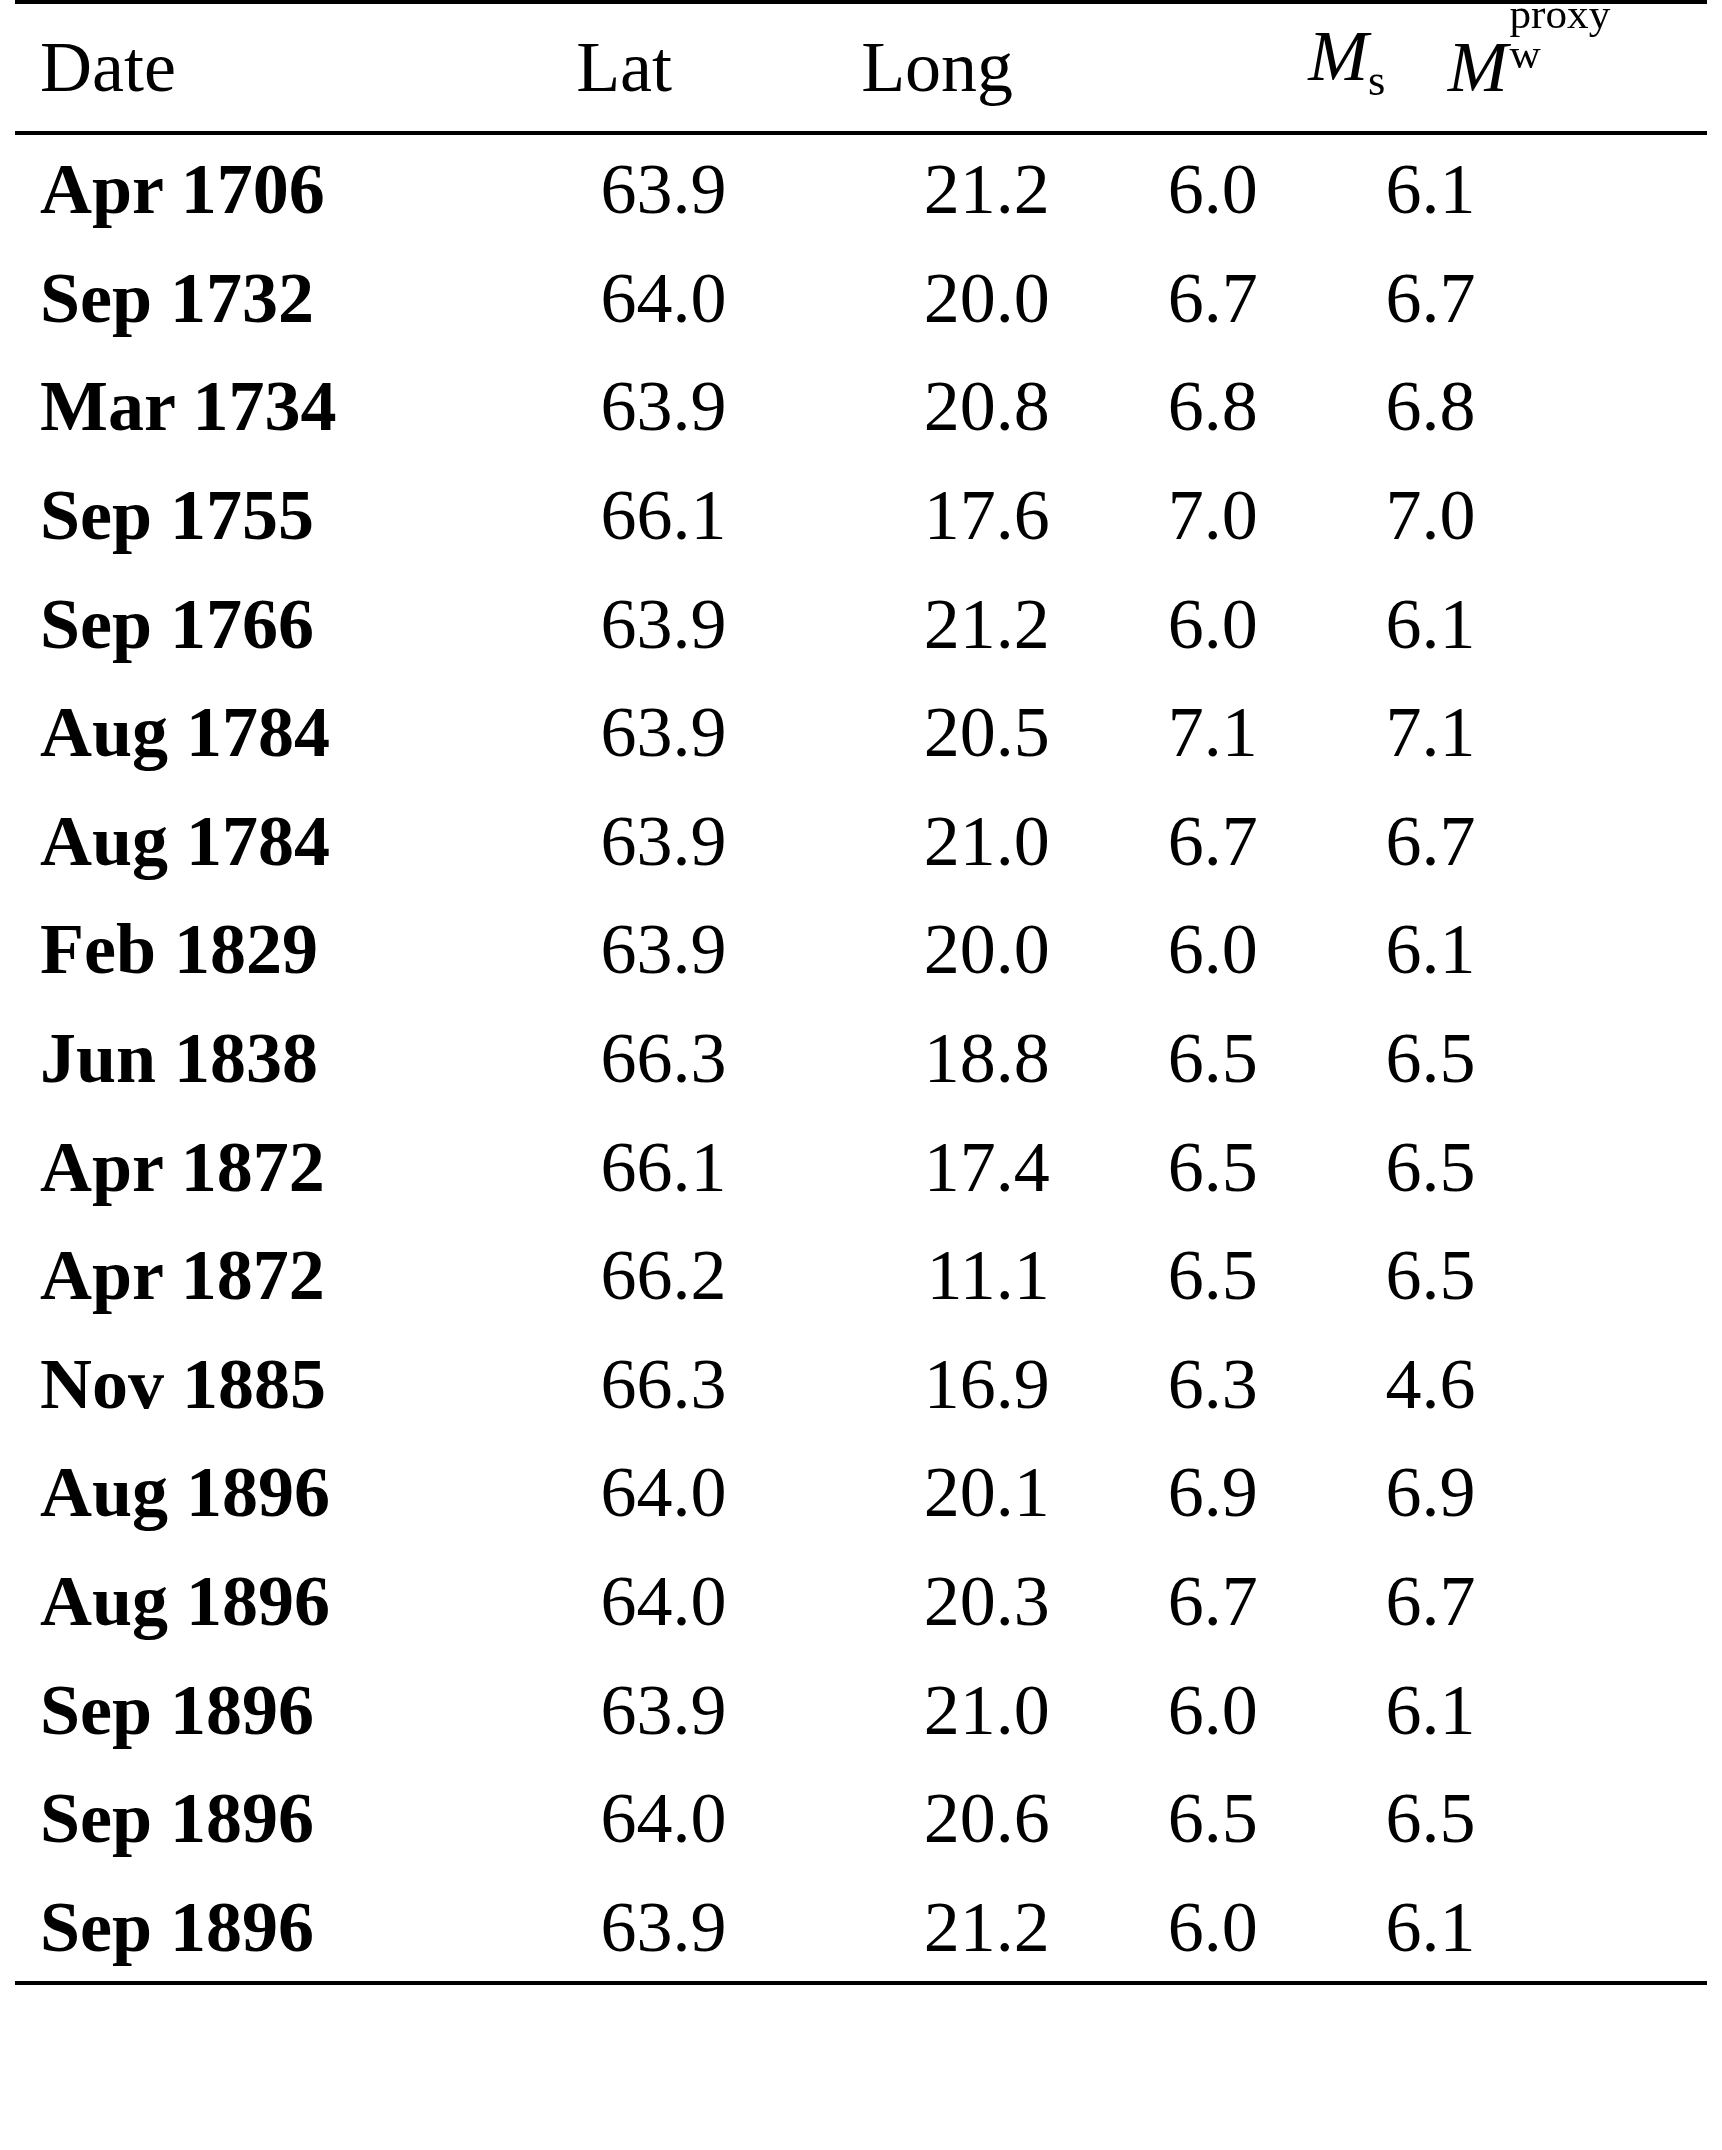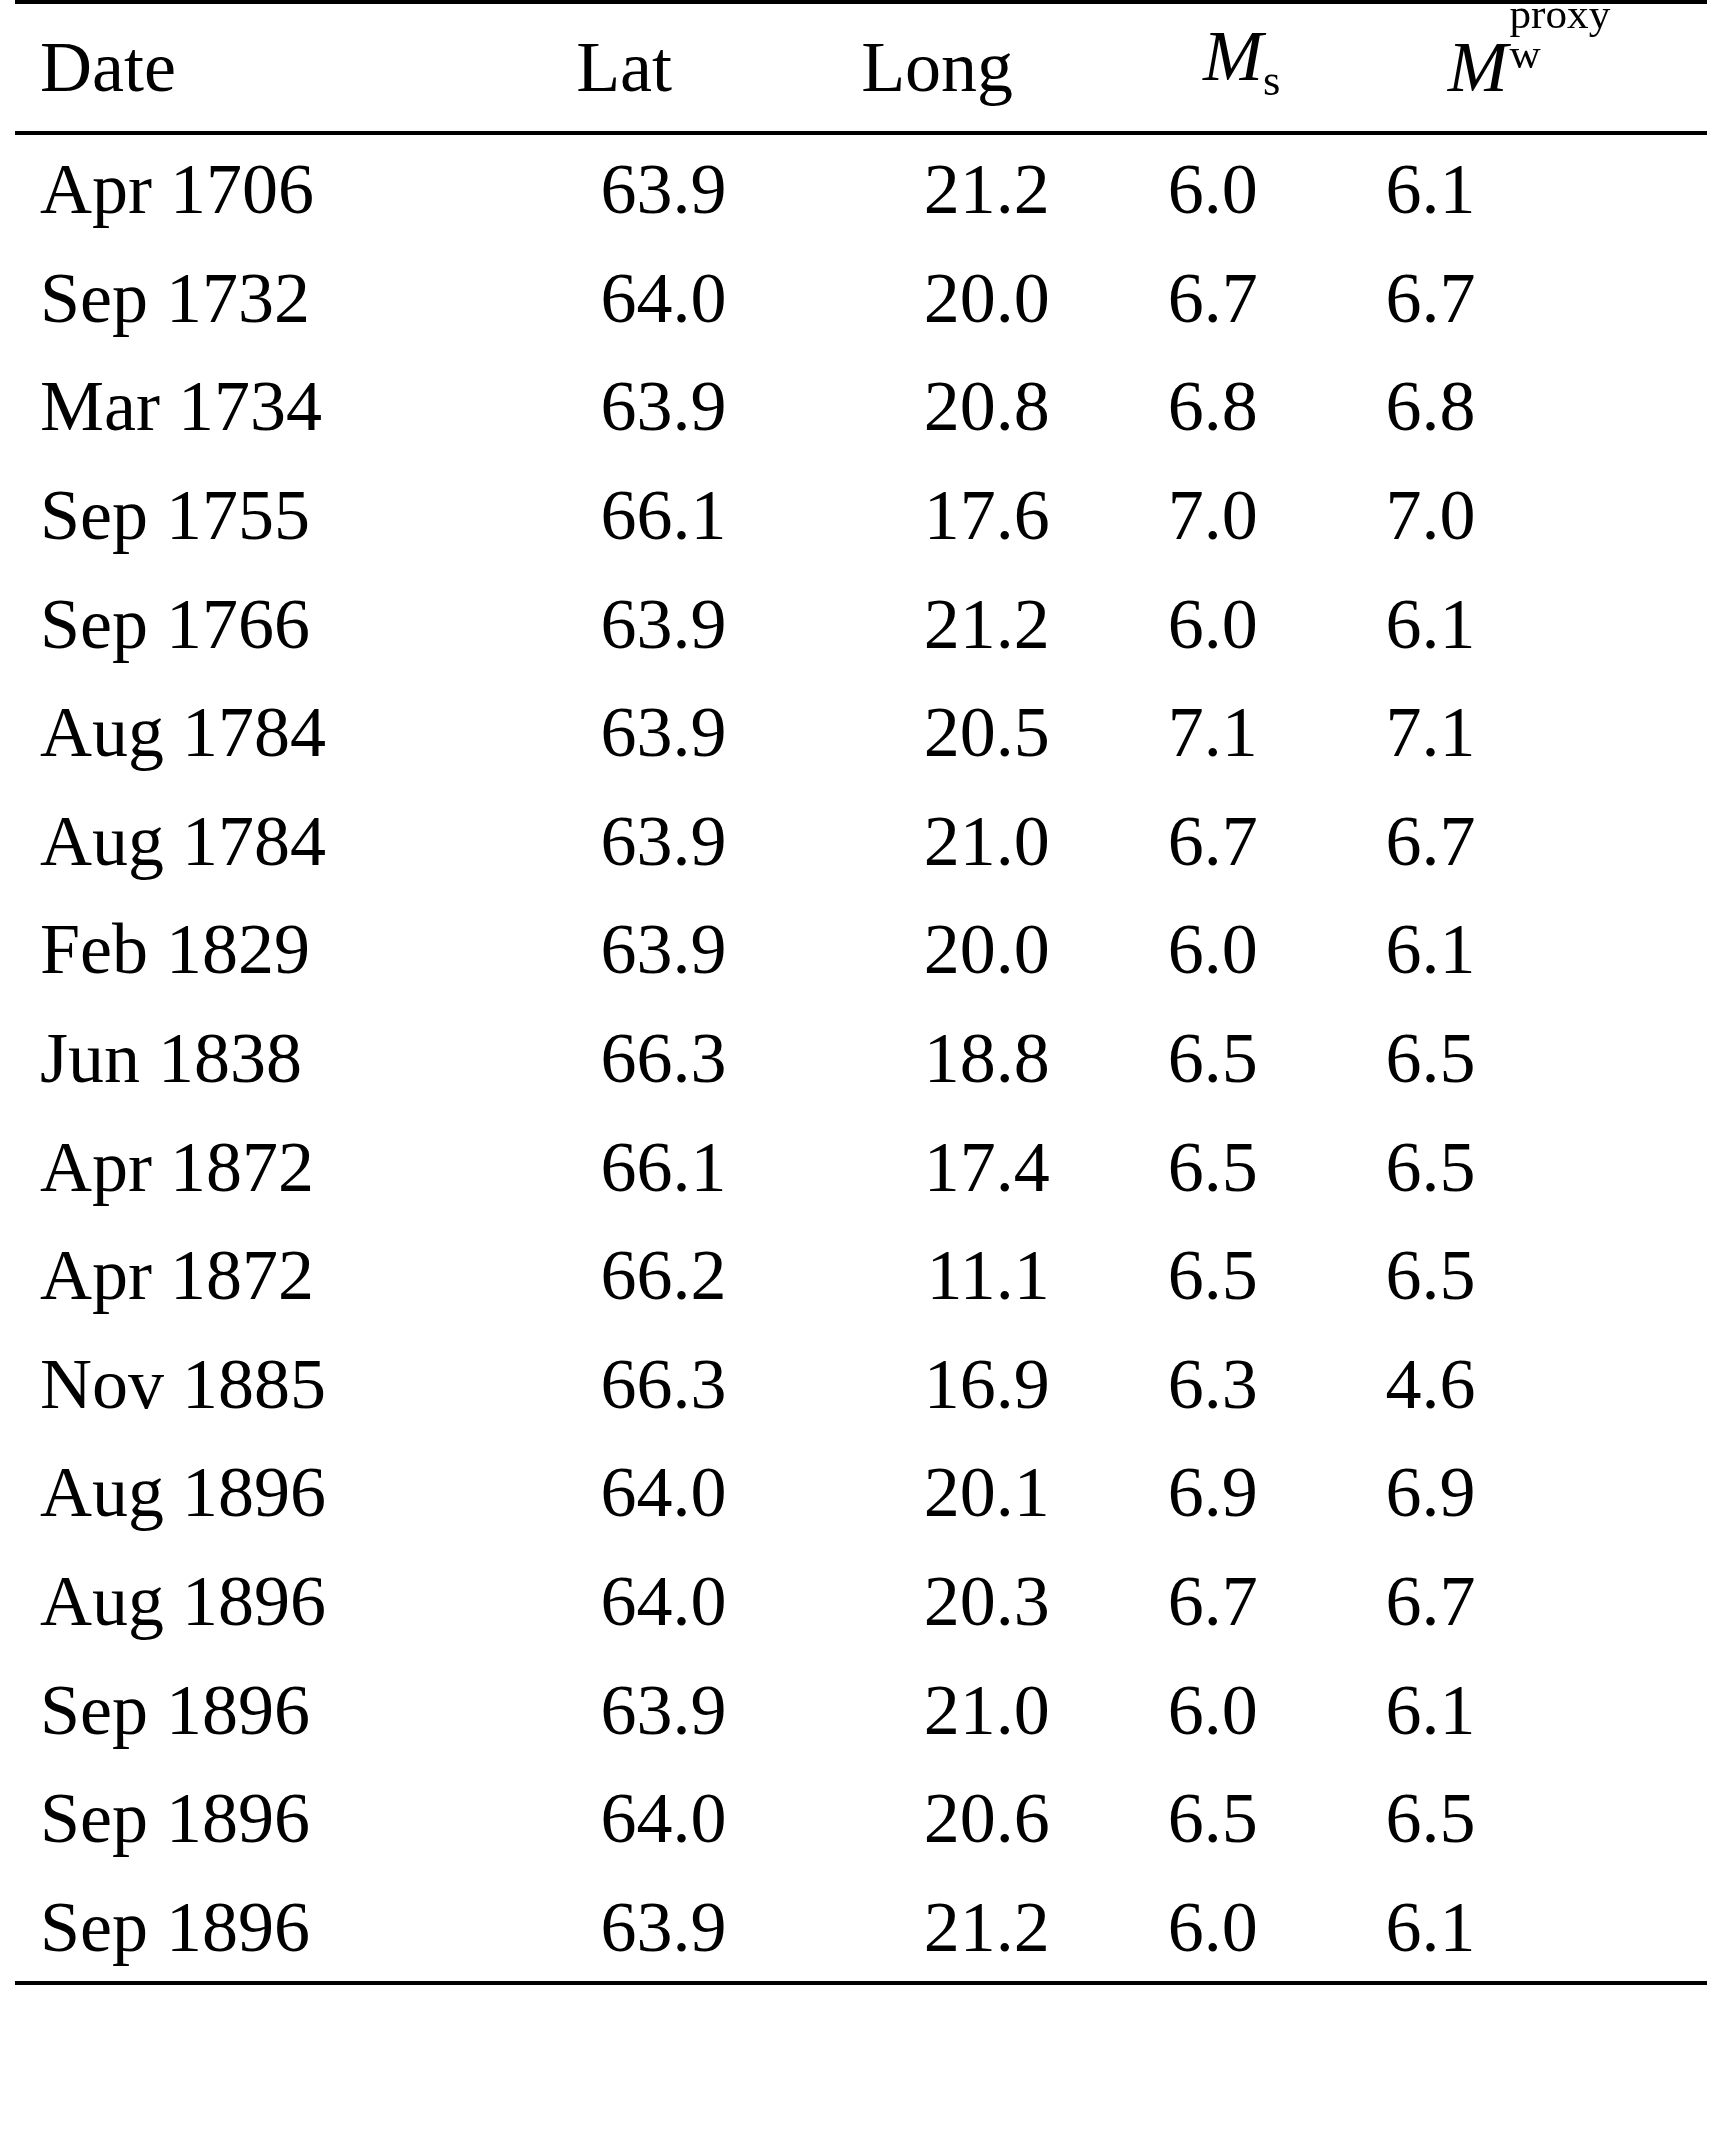--- a/index.html
+++ b/index.html
@@ -44,30 +44,30 @@
     border-top: 4.2px solid #000;
     padding: 0;
     height: 0;
   }
   table.data-table tbody td {
     padding: 18.3px 0 18.3px 0;
     vertical-align: baseline;
     white-space: nowrap;
   }
   
-  .col-date { text-align: left; width: 27%; padding-left: 25px !important; }
+  .col-date { text-align: left; width: 27%; padding-left: 25px !important; font-weight: bold; }
   .col-lat  { text-align: right; width: 18%; padding-right: 50px !important; }
   .col-long { text-align: right; width: 19%; padding-right: 48px !important; }
   .col-ms   { text-align: center; width: 17%; padding-right: 58px !important; }
   .col-mw   { text-align: left; width: 19%; padding-right: 33px !important; }
 
   thead .col-date { text-align: left; }
   thead .col-lat  { text-align: center; padding-right: 0 !important; }
   thead .col-long { text-align: center; padding-right: 0 !important; }
-  thead .col-ms   { text-align: center; padding-right: 0 !important; }
+  thead .col-ms   { text-align: right; padding-right: 0 !important; }
   thead .col-mw   { text-align: center; padding-right: 0 !important; }
 
   .mathvar {
     font-style: italic;
   }
   .sub {
     font-size: 0.62em;
     vertical-align: sub;
     font-style: normal;
   }

